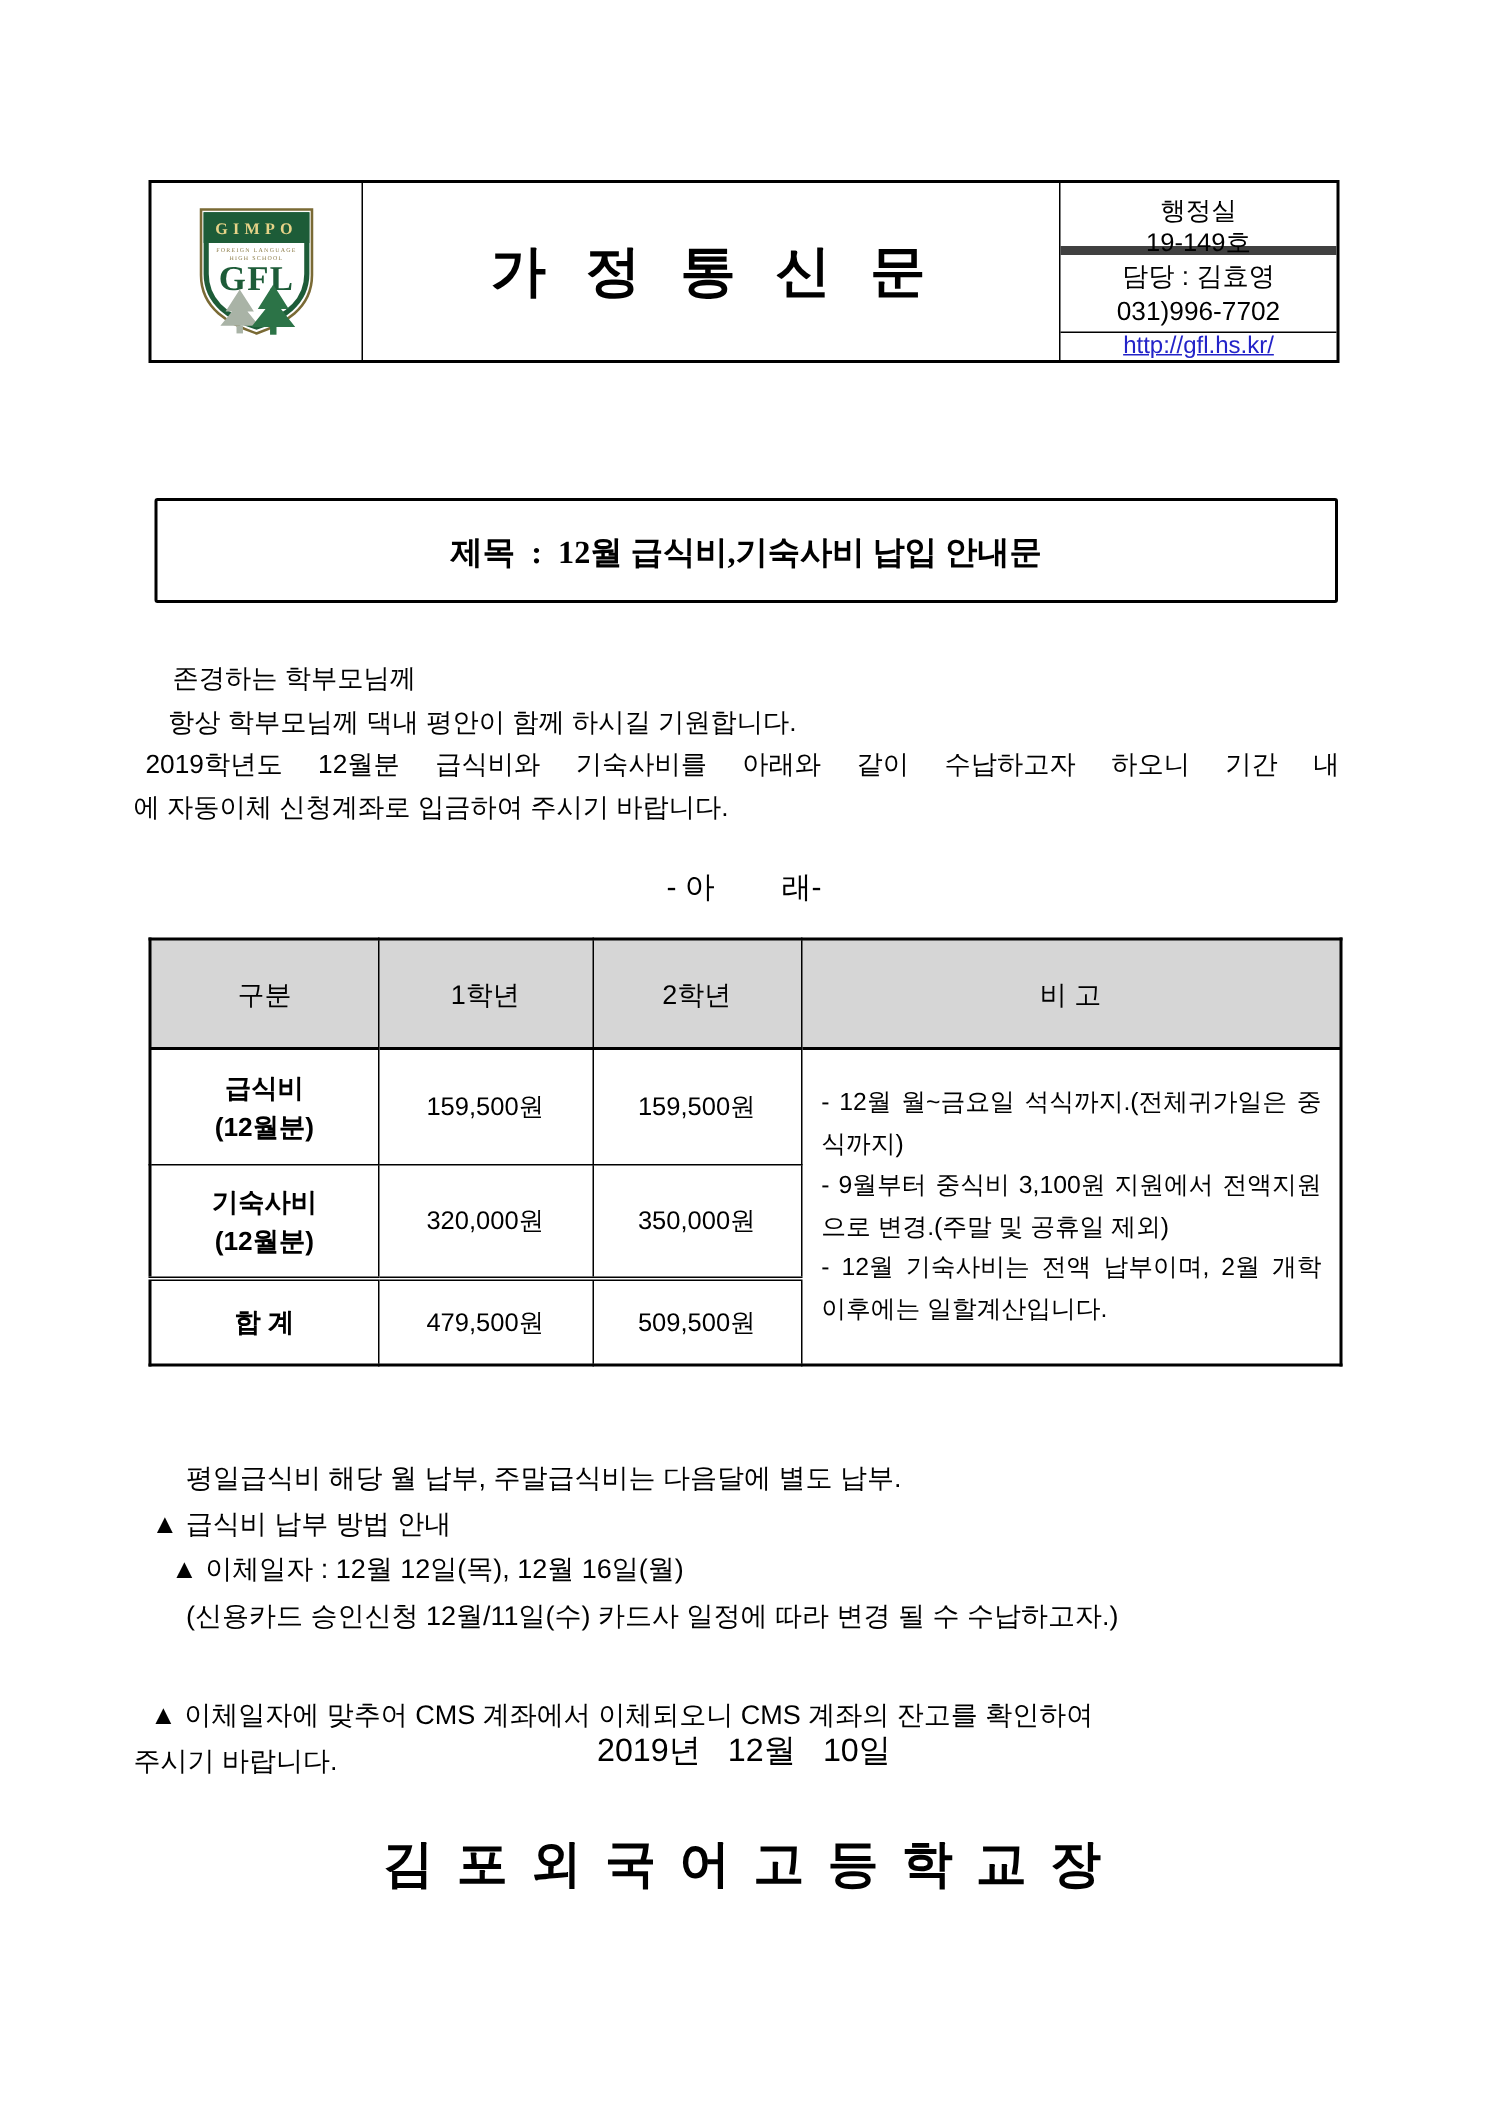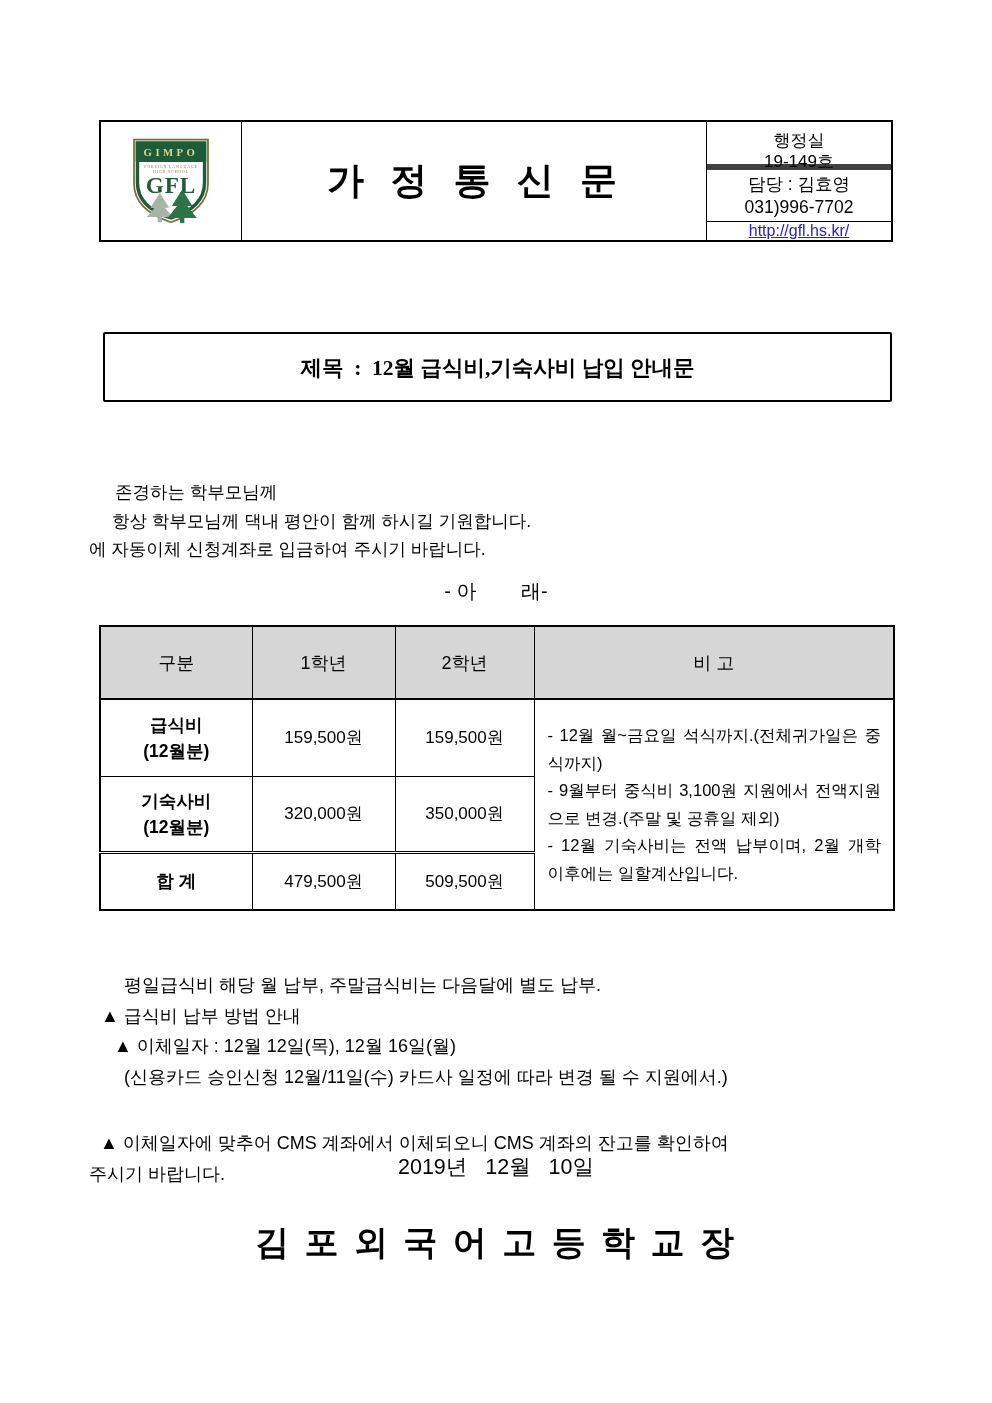--- a/index.html
+++ b/index.html
@@ -64,21 +64,21 @@
     display: flex; align-items: center; justify-content: center;
     font-family: "Liberation Serif", serif;
     font-weight: bold;
     font-size: 21.5px;
     white-space: pre;
   }
 
   
   .body-block { position: absolute; left: 89px; top: 438px; width: 804px; font-size: 17.5px; }
   .body-line { line-height: 28.5px; white-space: pre; }
-  .bi-1 { padding-left: 26px; margin-top: 40px; }
+  .bi-1 { padding-left: 26px; }
   .bi-2 { padding-left: 23px; }
   .bi-3 { padding-left: 8px; }
   .stretch { white-space: normal; text-align: justify; text-align-last: justify; }
 
   .below-label {
     position: absolute; left: 0; top: 578px; width: 100%;
     text-align: center; font-size: 20px; white-space: pre;
   }
 
   
@@ -172,20 +172,21 @@
     </div>
   </div>
 
   <div class="subject-box">
     <span>제목  :  12월 급식비,기숙사비 납입 안내문</span>
   </div>
 
   <div class="body-block">
     <div class="body-line bi-1">존경하는 학부모님께</div>
     <div class="body-line bi-2">항상 학부모님께 댁내 평안이 함께 하시길 기원합니다.</div>
+    <div class="body-line bi-3 stretch">2019학년도 12월분 급식비와 기숙사비를 아래와 같이 수납하고자 하오니 기간 내</div>
     <div class="body-line">에 자동이체 신청계좌로 입금하여 주시기 바랍니다.</div>
   </div>
 
   <div class="below-label">- 아        래-</div>
 
   <table class="fee-table">
     <colgroup>
       <col style="width:152px">
         <col style="width:143px">
         <col style="width:139px">
@@ -226,21 +227,21 @@
         <td class="amt-cell">479,500원</td>
         <td class="amt-cell">509,500원</td>
       </tr>
     </tbody>
   </table>
 
   <div class="notes-block">
     <div class="note-line ni-2">평일급식비 해당 월 납부, 주말급식비는 다음달에 별도 납부.</div>
     <div class="note-line ni-1">▲ 급식비 납부 방법 안내</div>
     <div class="note-line ni-3">▲ 이체일자 : 12월 12일(목), 12월 16일(월)</div>
-    <div class="note-line ni-4">(신용카드 승인신청 12월/11일(수) 카드사 일정에 따라 변경 될 수 지원에서.)</div>
+    <div class="note-line ni-4">(신용카드 승인신청 12월/11일(수) 카드사 일정에 따라 변경 될 수 수납하고자.)</div>
     <div class="note-line ni-5">▲ 이체일자에 맞추어 CMS 계좌에서 이체되오니 CMS 계좌의 잔고를 확인하여</div>
     <div class="note-line ni-6">주시기 바랍니다.</div>
   </div>
 
   <div class="date-line">2019년   12월   10일</div>
   <div class="signature-line">김 포 외 국 어 고 등 학 교 장</div>
 
 </div>
 
 </body></html>

